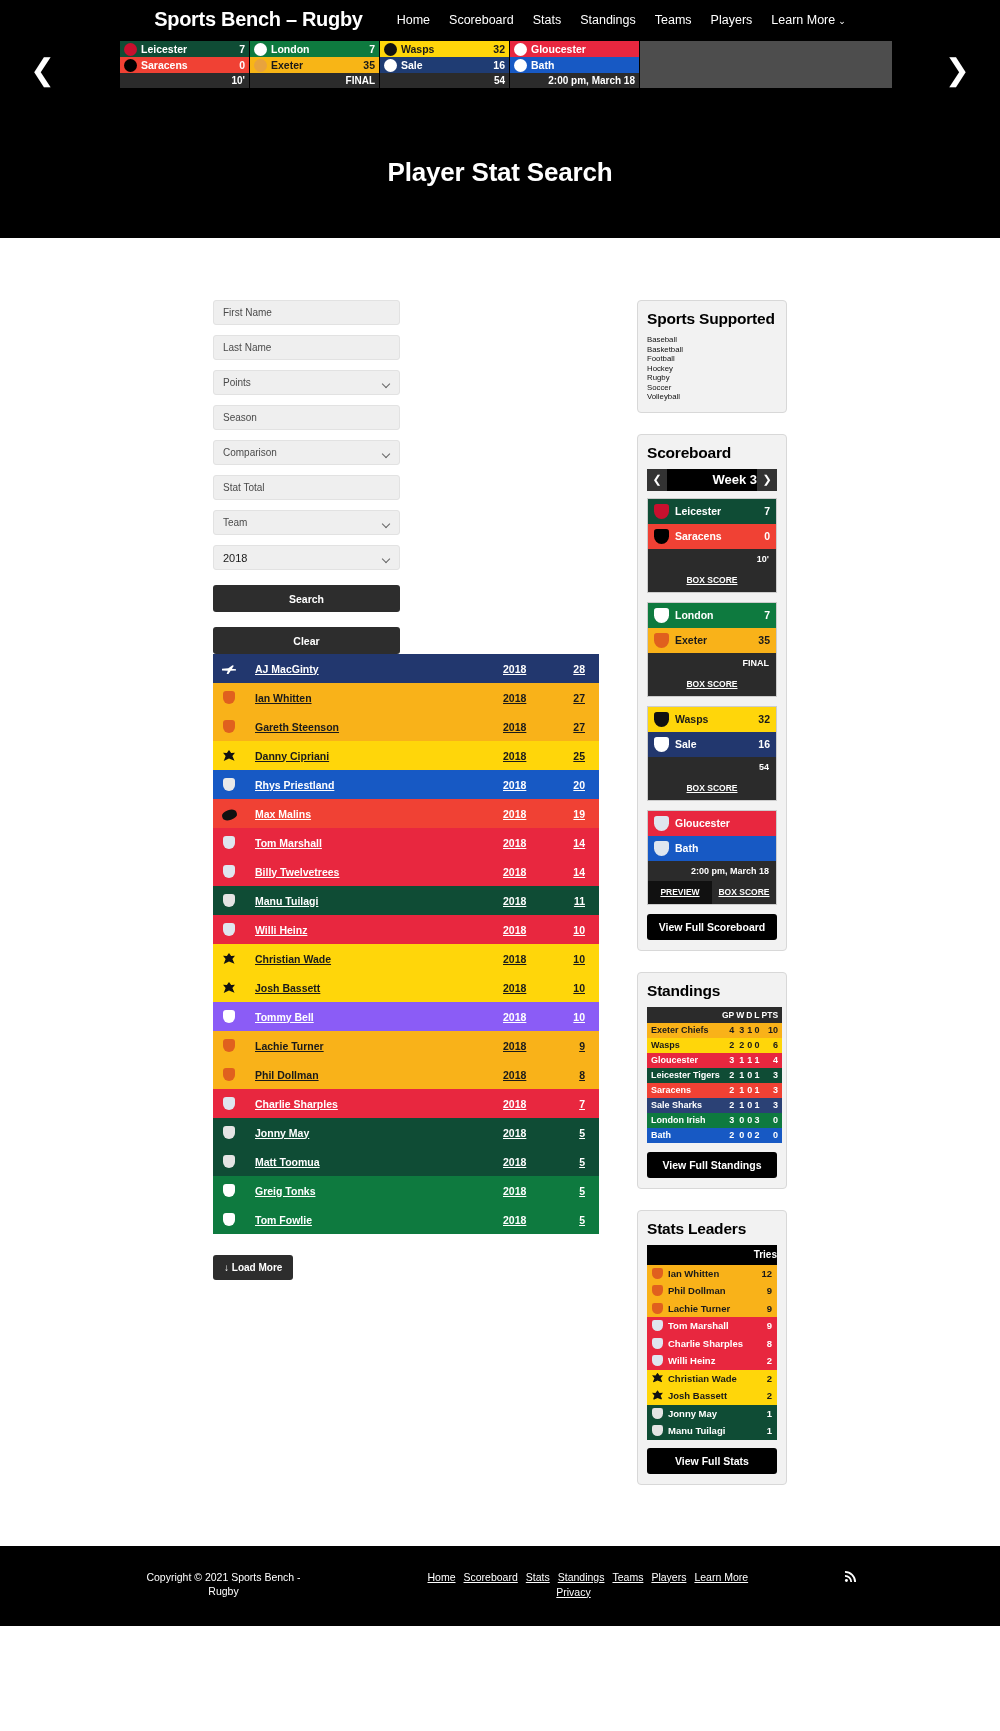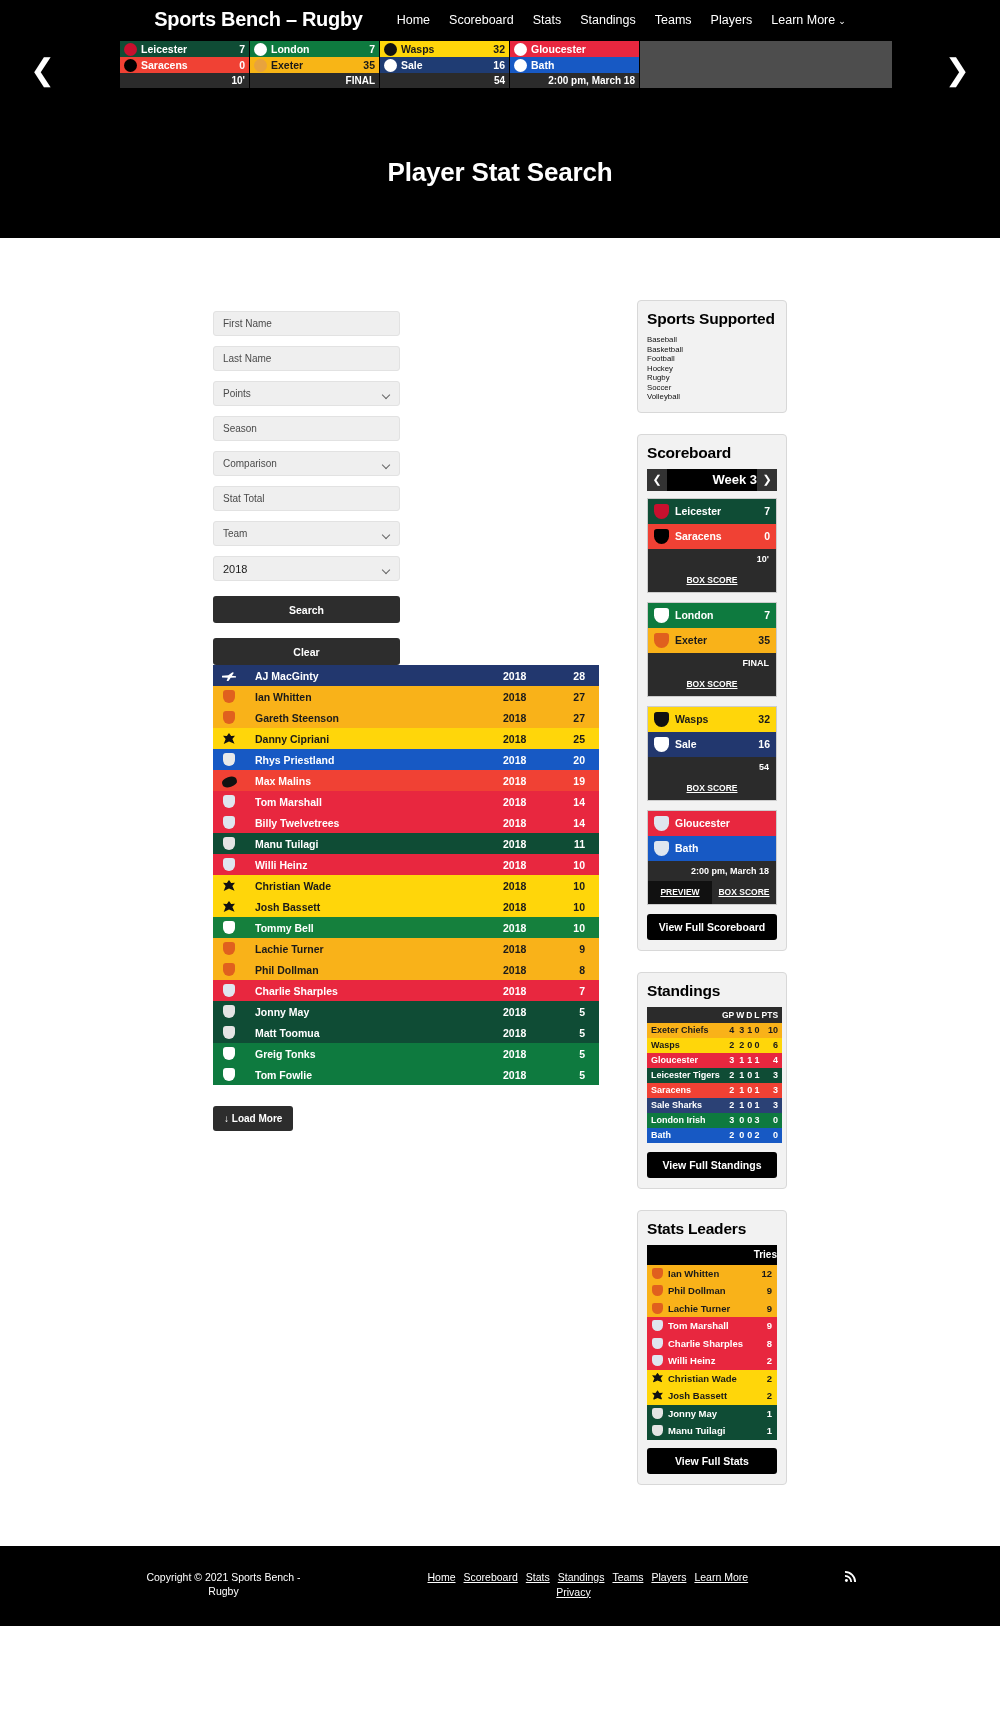--- a/index.html
+++ b/index.html
@@ -121,21 +121,21 @@
     padding: 62px 0 40px 0;
     display: flex;
     justify-content: center;
     align-items: flex-start;
     gap: 38px;
   }
   .content-col { width: 386px; }
   .side-col { width: 150px; }
 
   
-  .search-form { display: flex; flex-wrap: wrap; gap: 10px 28px; margin-top: 11px; }
+  .search-form { display: flex; flex-wrap: wrap; gap: 10px 28px; }
   .field {
     width: 187px;
     height: 25px;
     background: #efefef;
     border: 1px solid #e2e2e2;
     border-radius: 3px;
     font-size: 10px;
     color: #3a3a3a;
     padding: 0 9px;
     display: flex;
@@ -174,21 +174,21 @@
     font-weight: bold;
     margin: 27px 0 14px 2px;
     letter-spacing: -0.3px;
   }
   .results-table {
     width: 100%;
     border-collapse: collapse;
     font-size: 10.5px;
     font-weight: bold;
   }
-  .results-table tr { height: 21px; }
+  .results-table tr { height: 29px; text-decoration: underline; }
   .results-table td { padding: 0 6px; vertical-align: middle; white-space: nowrap;}
   .results-table td.logo-cell { width: 32px; text-align: center; padding: 0; }
   .results-table td.name-cell { padding-left: 10px; }
   .results-table td.year-cell { width: 58px; text-align: left; }
   .results-table td.stat-cell { width: 44px; text-align: right; padding-right: 14px;}
   .crest {
     display: inline-block;
     width: 12px; height: 13px;
     border-radius: 3px 3px 6px 6px;
     vertical-align: middle;
@@ -514,21 +514,21 @@
             <td class="name-cell">Christian Wade</td>
             <td class="year-cell">2018</td>
             <td class="stat-cell">10</td>
           </tr>
           <tr style="background: rgb(255, 214, 10); color: rgb(26, 26, 26);">
             <td class="logo-cell"><span class="crest wasp" style="background:#111111"></span></td>
             <td class="name-cell">Josh Bassett</td>
             <td class="year-cell">2018</td>
             <td class="stat-cell">10</td>
           </tr>
-          <tr style="background: #15803d; color: rgb(255, 255, 255);">
+          <tr style="background: #8b5cf6; color: rgb(255, 255, 255);">
             <td class="logo-cell"><span class="crest " style="background:#ffffff"></span></td>
             <td class="name-cell">Tommy Bell</td>
             <td class="year-cell">2018</td>
             <td class="stat-cell">10</td>
           </tr>
           <tr style="background: rgb(249, 178, 25); color: rgb(26, 26, 26);">
             <td class="logo-cell"><span class="crest " style="background:#e0601e"></span></td>
             <td class="name-cell">Lachie Turner</td>
             <td class="year-cell">2018</td>
             <td class="stat-cell">9</td>

